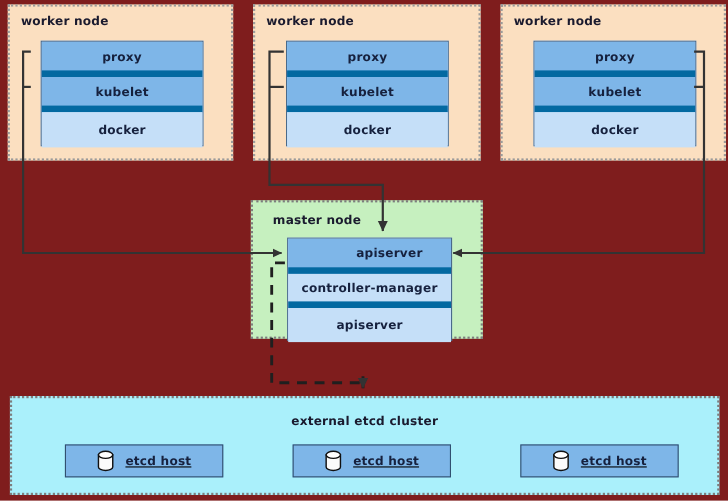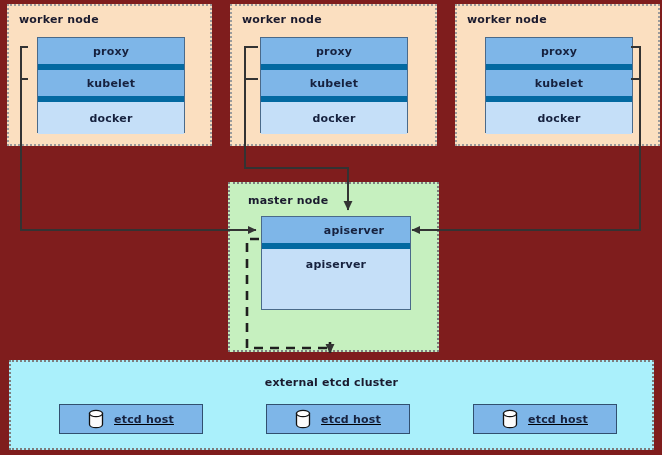--- a/index.html
+++ b/index.html
@@ -131,24 +131,25 @@
 
   <div class="group group-worker" style="left:455px; top:4px; width:205px; height:142px;">
     <div class="group-title title-left">worker node</div>
     <div class="stack" style="left:28px; top:31px; width:148px; height:96px;">
       <div class="cell dark" style="height:32px;">proxy</div>
       <div class="cell dark" style="height:32px;">kubelet</div>
       <div class="cell light" style="height:32px;">docker</div>
     </div>
   </div>
 
-  <div class="group group-master" style="left:228px; top:182px; width:211px; height:170px;">
+  <div class="group group-master" style="left:228px; top:182px; width:211px; height:126px;">
     <div class="group-title title-left" style="left:18px; top:10px;">master node</div>
     <div class="stack" style="left:31px; top:32px; width:150px; height:94px;">
       <div class="cell dark" style="height:32px;padding-left:36px;">apiserver</div>
+      <div class="cell light" style="height:31px;">controller-manager</div>
       <div class="cell light" style="height:31px;">apiserver</div>
     </div>
   </div>
 
   <div class="group group-etcd" style="left:9px; top:360px; width:645px; height:90px;">
     <div class="group-title title-center" style="top:14px;">external etcd cluster</div>
 
     <div class="etcd-host" style="left:48px; top:42px; width:144px; height:30px;">
       <svg class="db-icon" width="16" height="20" viewBox="0 0 16 20">
         <path d="M1.5 4.5 L1.5 15.5 A6.5 3.2 0 0 0 14.5 15.5 L14.5 4.5 Z" fill="#fbfbfb" stroke="#111111" stroke-width="1.3"></path>

